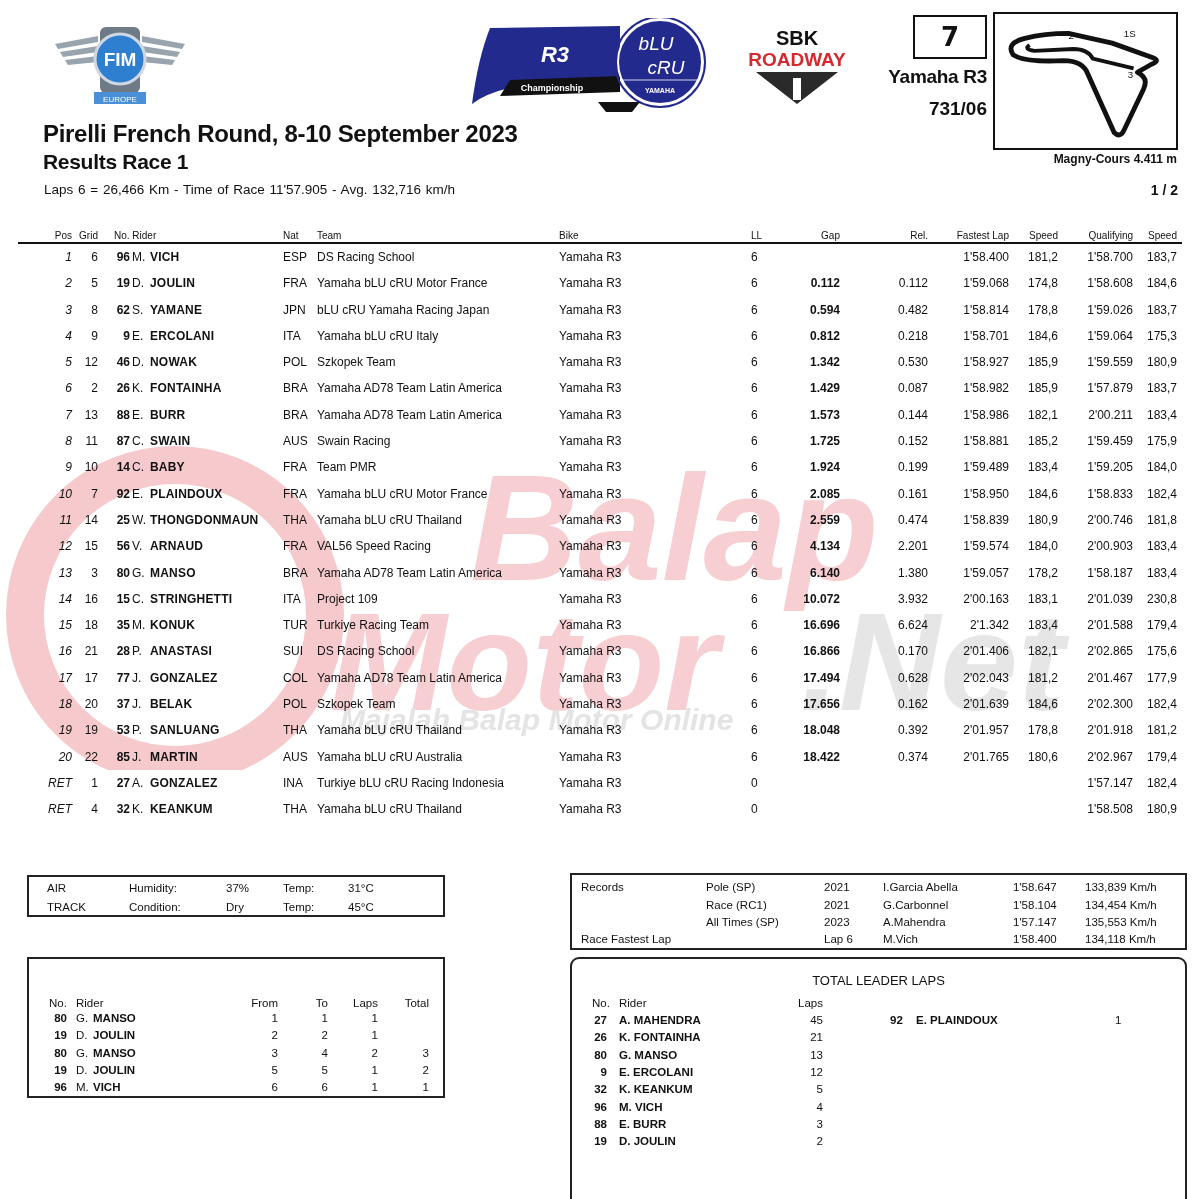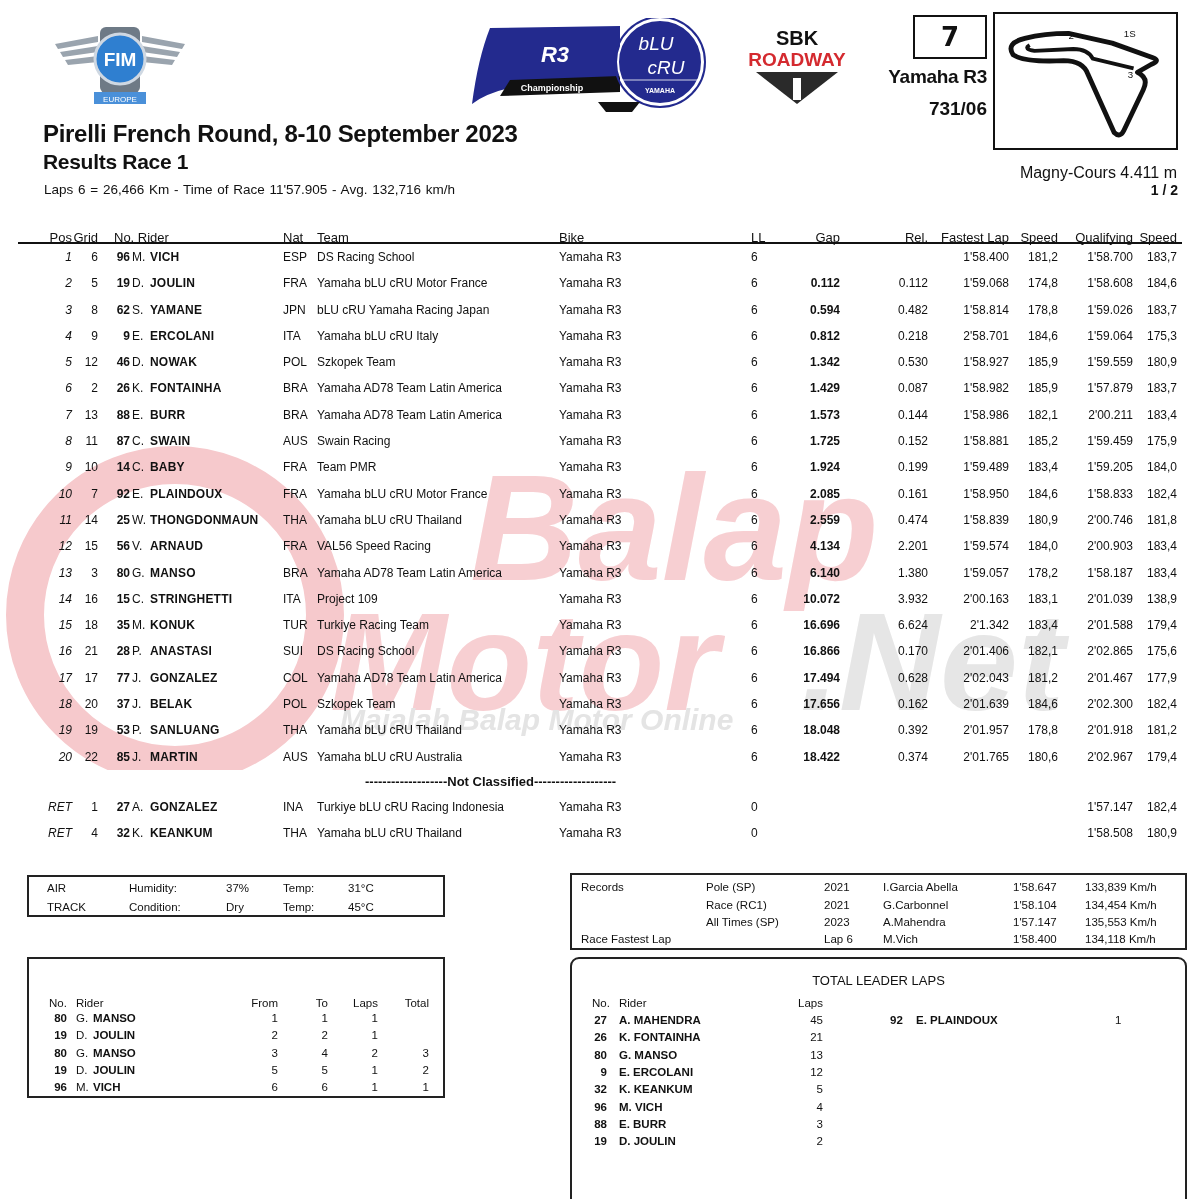--- a/index.html
+++ b/index.html
@@ -12,30 +12,30 @@
   .layer { position: relative; z-index: 1; }
 
   
   .logo-fim { position: absolute; left: 50px; top: 22px; width: 140px; height: 86px; }
   .logo-r3 { position: absolute; left: 470px; top: 18px; width: 250px; height: 96px; }
   .logo-sbk { position: absolute; left: 742px; top: 26px; width: 110px; height: 80px; }
   .race-no-box { position: absolute; left: 913px; top: 15px; width: 74px; height: 44px; border: 2px solid #111; display:flex; align-items:center; justify-content:center; font: bold 26px "DejaVu Sans", sans-serif; }
   .class-name { position: absolute; right: 213px; top: 66px; font: bold 19px "Liberation Sans", sans-serif; letter-spacing: -0.3px; }
   .class-code { position: absolute; right: 213px; top: 98px; font: bold 19px "Liberation Sans", sans-serif; }
   .track-map { position: absolute; left: 993px; top: 12px; width: 185px; height: 138px; border: 2px solid #111; background:#fff; }
-  .track-label { position: absolute; right: 23px; top: 164px; font-size: 16px; font-family: "Liberation Sans", sans-serif; }
+  .track-label { position: absolute; right: 23px; top: 152px; font-size: 12px; font-family: "Liberation Sans", sans-serif; font-weight: bold; }
 
   .title { position: absolute; left: 43px; top: 120px; font: bold 24px "Liberation Sans", sans-serif; letter-spacing: -0.3px; }
   .subtitle { position: absolute; left: 43px; top: 150px; font: bold 21px "Liberation Sans", sans-serif; letter-spacing: -0.3px; }
   .race-info { position: absolute; left: 44px; top: 182px; font-size: 13.5px; font-family: "Liberation Sans", sans-serif; word-spacing: 1px; }
   .page-no { position: absolute; right: 22px; top: 182px; font: bold 14px "Liberation Sans", sans-serif; }
 
   
   .results { position: absolute; left: 18px; top: 228px; width: 1164px; font-family: "Liberation Sans", sans-serif; }
-  .rhead { position: relative; height: 16px; border-bottom: 2px solid #111; font-size: 13px; }
+  .rhead { position: relative; height: 16px; border-bottom: 2px solid #111; font-size: 10px; }
   .rrow { position: relative; height: 26.3px; font-size: 12px; }
   .c { position: absolute; top: 6px; white-space: nowrap; }
   .rhead .c { top: 2px; }
   .c-pos { right: 1110px; font-style: italic; }
   .c-grid { right: 1084px; }
   .c-no { right: 1052px; font-weight: bold; }
   .c-first { left: 114px; }
   .c-last { left: 132px; font-weight: bold; letter-spacing: 0.2px; }
   .c-nat { left: 265px; }
   .c-team { left: 299px; }
@@ -205,21 +205,21 @@
           <span class="c c-grid">9</span>
           <span class="c c-no">9</span>
           <span class="c c-first">E.</span>
           <span class="c c-last">ERCOLANI</span>
           <span class="c c-nat">ITA</span>
           <span class="c c-team">Yamaha bLU cRU Italy</span>
           <span class="c c-bike">Yamaha R3</span>
           <span class="c c-ll">6</span>
           <span class="c c-gap">0.812</span>
           <span class="c c-rel">0.218</span>
-          <span class="c c-fl">2'58.701</span>
+          <span class="c c-fl">1'58.701</span>
           <span class="c c-spd">184,6</span>
           <span class="c c-q">1'59.064</span>
           <span class="c c-qs">175,3</span>
         </div>
         <div class="rrow">
           <span class="c c-pos">5</span>
           <span class="c c-grid">12</span>
           <span class="c c-no">46</span>
           <span class="c c-first">D.</span>
           <span class="c c-last">NOWAK</span>
@@ -378,21 +378,21 @@
           <span class="c c-last">STRINGHETTI</span>
           <span class="c c-nat">ITA</span>
           <span class="c c-team">Project 109</span>
           <span class="c c-bike">Yamaha R3</span>
           <span class="c c-ll">6</span>
           <span class="c c-gap">10.072</span>
           <span class="c c-rel">3.932</span>
           <span class="c c-fl">2'00.163</span>
           <span class="c c-spd">183,1</span>
           <span class="c c-q">2'01.039</span>
-          <span class="c c-qs">138,9</span>
+          <span class="c c-qs">230,8</span>
         </div>
         <div class="rrow">
           <span class="c c-pos">15</span>
           <span class="c c-grid">18</span>
           <span class="c c-no">35</span>
           <span class="c c-first">M.</span>
           <span class="c c-last">KONUK</span>
           <span class="c c-nat">TUR</span>
           <span class="c c-team">Turkiye Racing Team</span>
           <span class="c c-bike">Yamaha R3</span>
@@ -483,23 +483,20 @@
           <span class="c c-bike">Yamaha R3</span>
           <span class="c c-ll">6</span>
           <span class="c c-gap">18.422</span>
           <span class="c c-rel">0.374</span>
           <span class="c c-fl">2'01.765</span>
           <span class="c c-spd">180,6</span>
           <span class="c c-q">2'02.967</span>
           <span class="c c-qs">179,4</span>
         </div>
       </div>
-    <div class="nc-row">
-      <span class="nc-label">-------------------Not Classified-------------------</span>
-    </div>
     <div id="nc-rows">
         <div class="rrow">
           <span class="c c-pos">RET</span>
           <span class="c c-grid">1</span>
           <span class="c c-no">27</span>
           <span class="c c-first">A.</span>
           <span class="c c-last">GONZALEZ</span>
           <span class="c c-nat">INA</span>
           <span class="c c-team">Turkiye bLU cRU Racing Indonesia</span>
           <span class="c c-bike">Yamaha R3</span>

